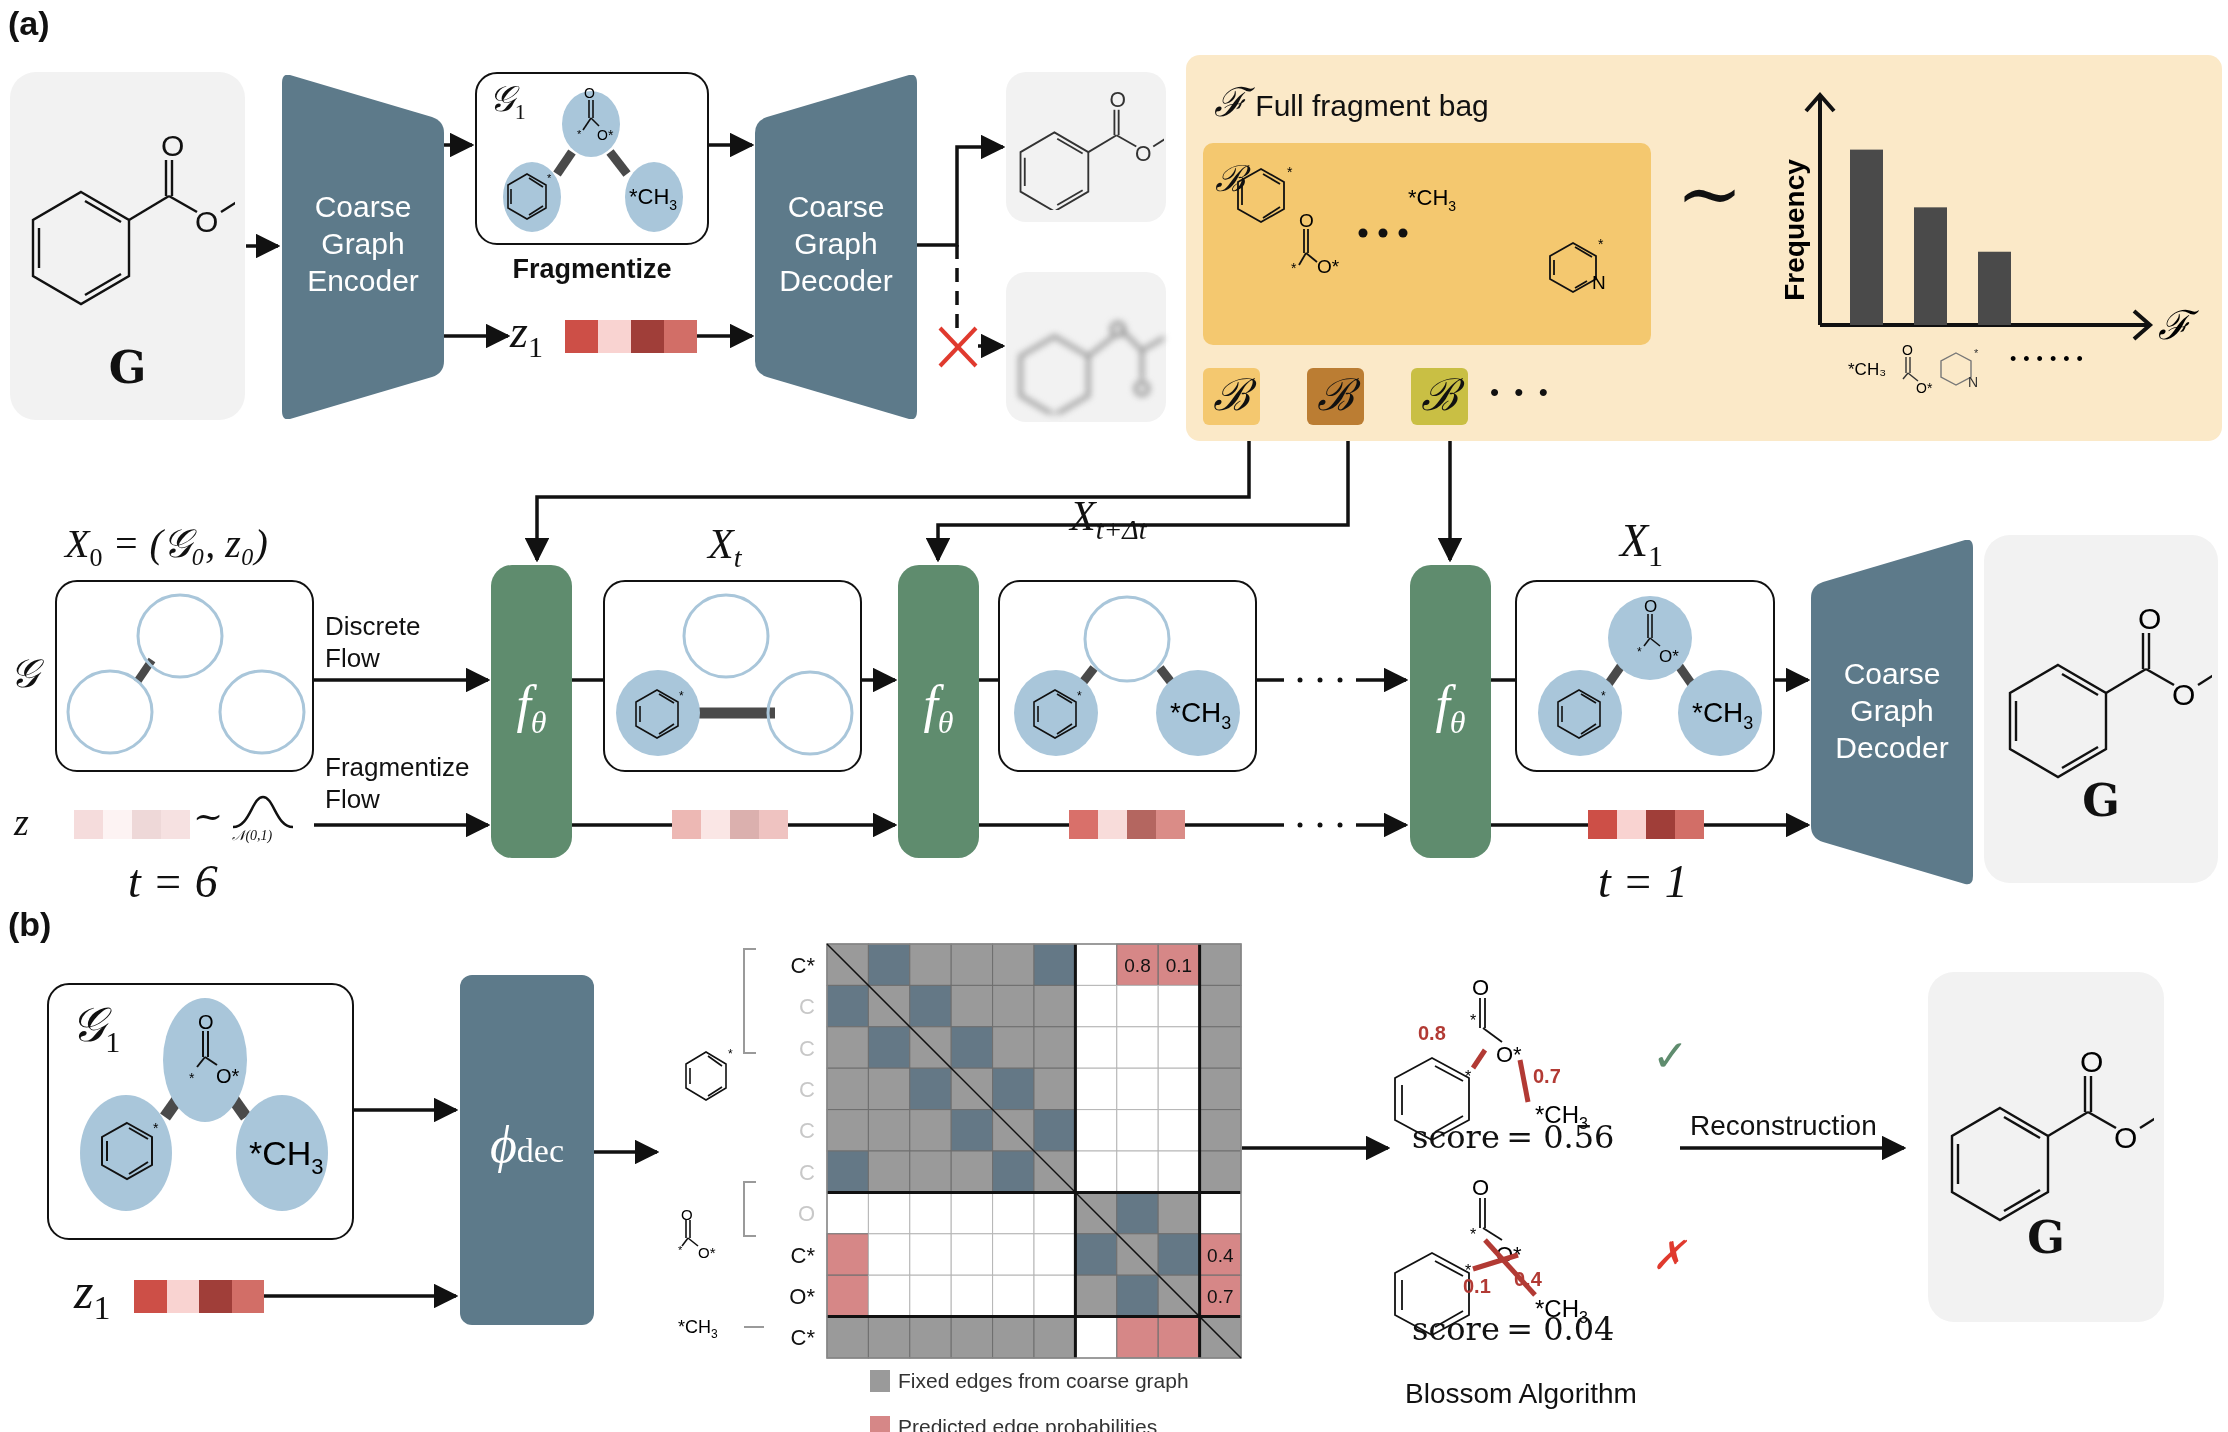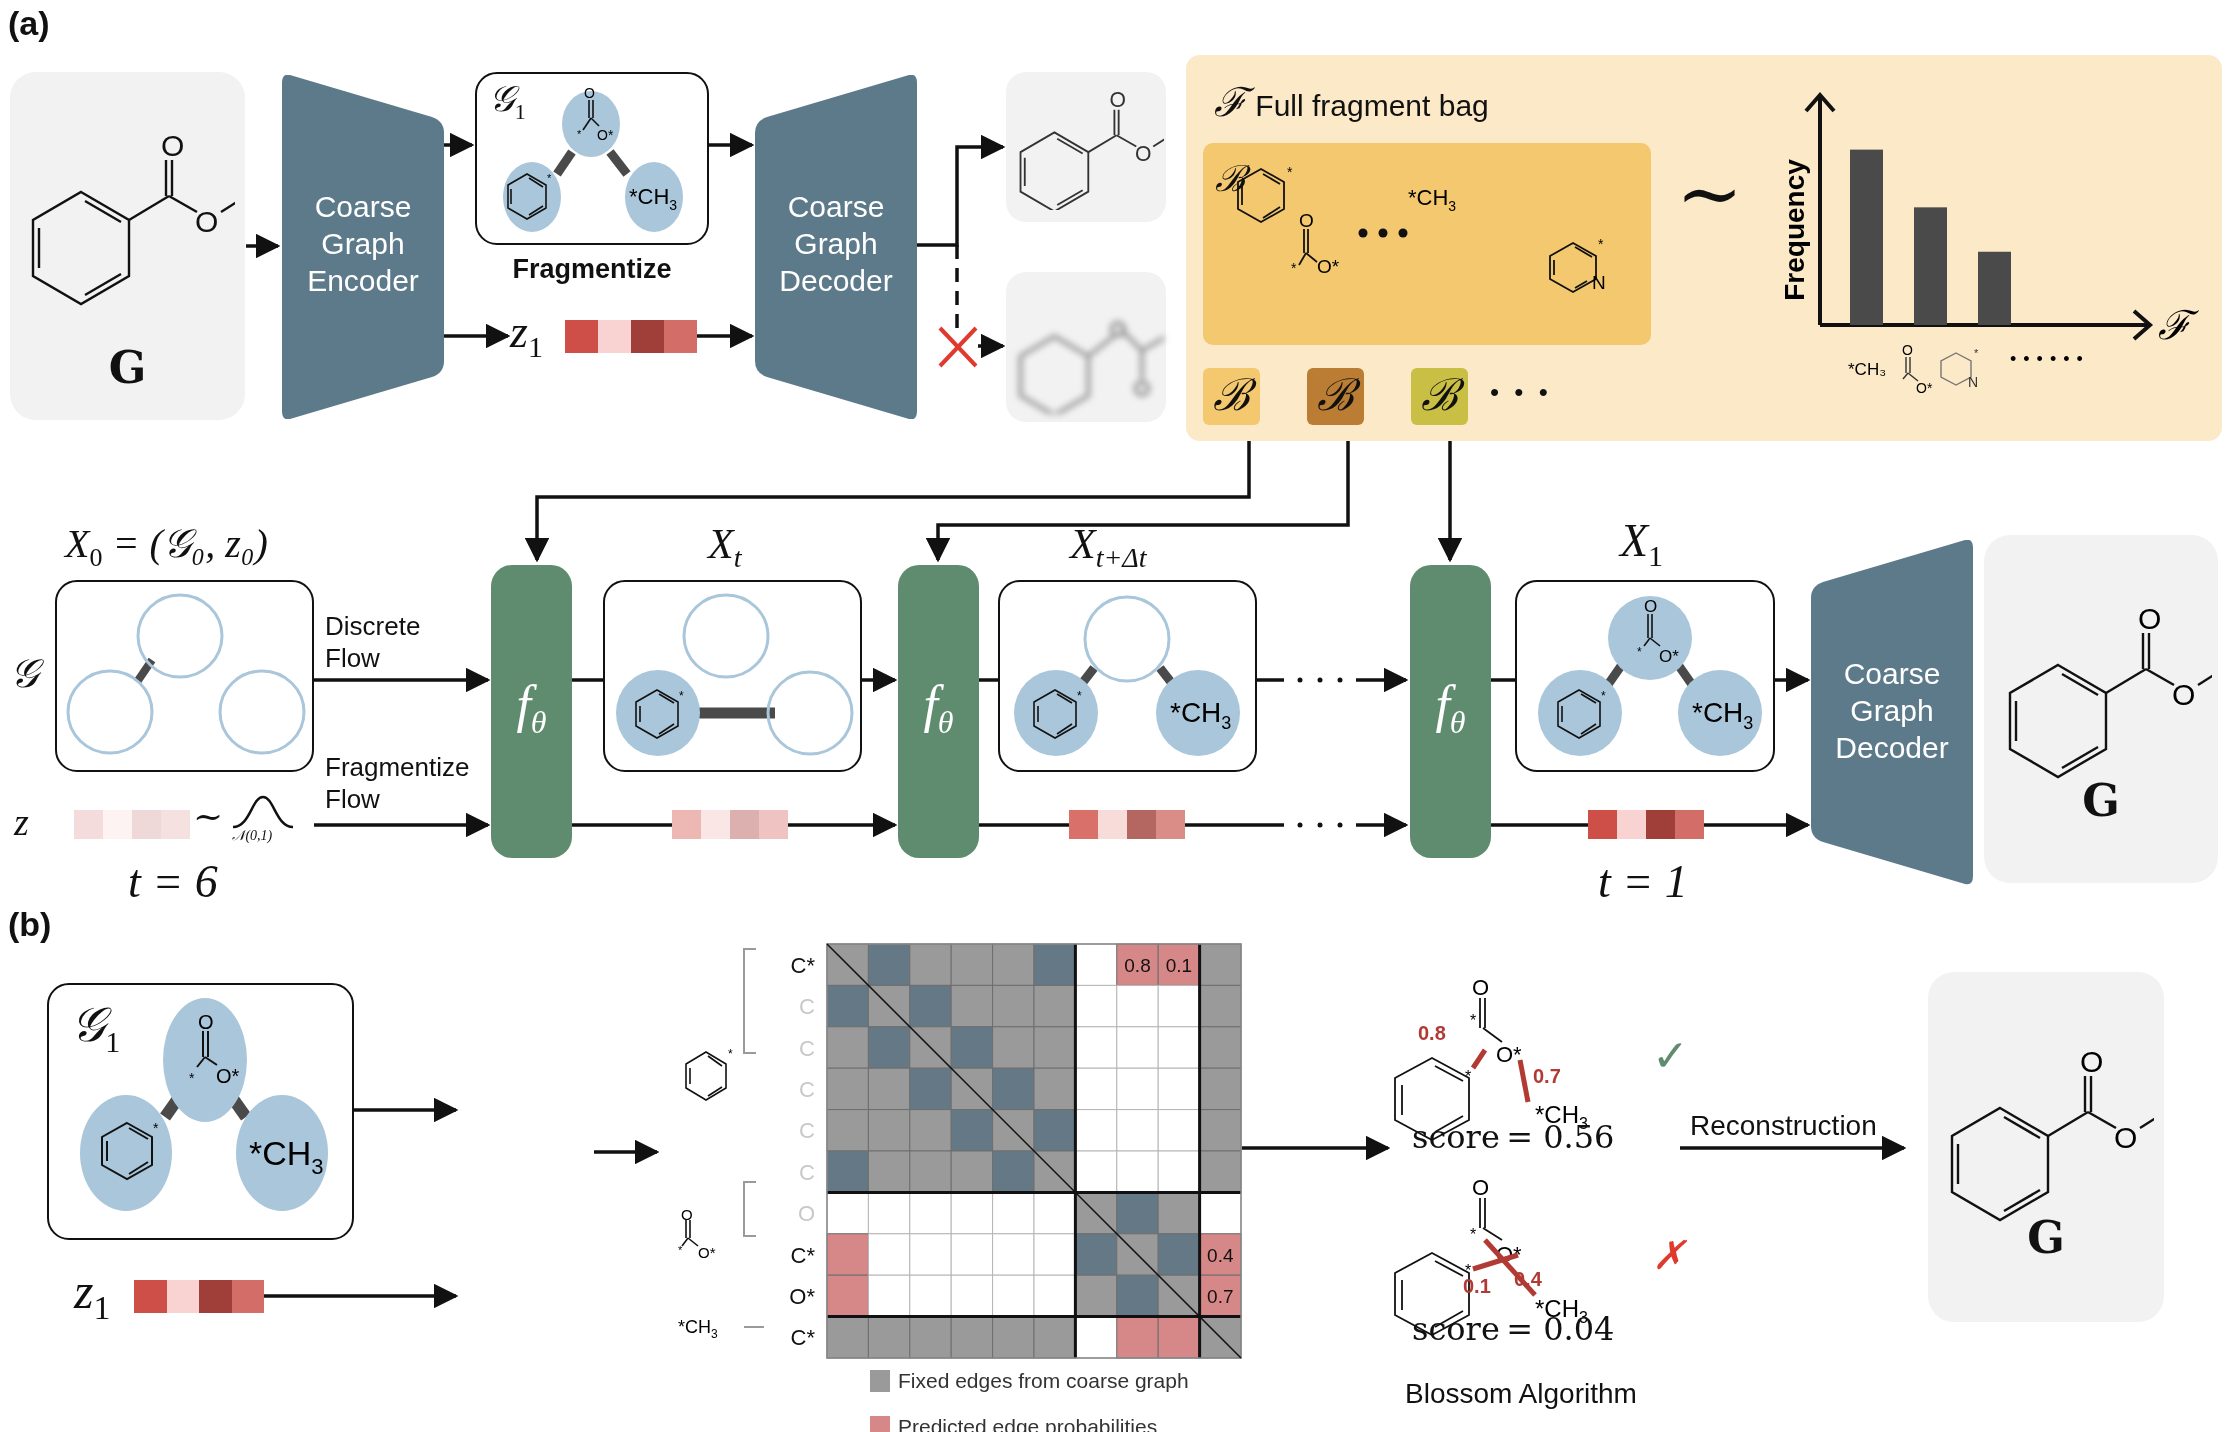--- a/index.html
+++ b/index.html
@@ -248,21 +248,21 @@
           </g>
           <text x="208" y="332" font-size="14" fill="#333">N</text>
           <text x="214" y="302" font-size="11" fill="#333">*</text>
           <text x="250" y="310" font-size="18" letter-spacing="1">• • • • • •</text>
         </g>
     </svg>
   </div>
 
   <div class="abs math" style="left:65px;top:520px;font-size:40px;"><span>X</span><sub style="font-size:26px;font-style:normal">0</sub><span> = (𝒢₀, z₀)</span></div>
   <div class="abs math" style="left:708px;top:520px;font-size:42px;"><span>X</span><sub style="font-size:28px">t</sub></div>
-  <div class="abs math" style="left:1070px;top:520px;font-size:42px;"><span>X</span><sub style="font-size:28px">t+Δt</sub></div>
+  <div class="abs math" style="left:1070px;top:492px;font-size:42px;"><span>X</span><sub style="font-size:28px">t+Δt</sub></div>
   <div class="abs math" style="left:1620px;top:514px;font-size:46px;"><span>X</span><sub style="font-size:30px;font-style:normal">1</sub></div>
 
   <div class="abs math" style="left:10px;top:650px;font-size:40px;">𝒢</div>
   <div class="abs math" style="left:14px;top:800px;font-size:38px;">z</div>
 
   <div class="abs fragbox" style="left:55px;top:580px;width:259px;height:192px;">
     <svg width="255" height="188">
       <line x1="95" y1="78" x2="80" y2="100" stroke="#4a4a4a" stroke-width="8"></line>
       <ellipse cx="123" cy="54" rx="42" ry="41" fill="none" stroke="#a9c6da" stroke-width="3"></ellipse>
       <ellipse cx="53" cy="130" rx="42" ry="41" fill="none" stroke="#a9c6da" stroke-width="3"></ellipse>
@@ -435,20 +435,23 @@
     </svg>
   </div>
   <div class="abs math" style="left:74px;top:1262px;font-size:50px;"><span>z</span><sub style="font-size:34px;font-style:normal">1</sub></div>
   <div class="abs latent-bar" style="left: 134px; top: 1280px; width: 130px; height: 33px; display: flex;">
       <div style="flex: 1 1 0%; background: rgb(205, 79, 71);"></div>
       <div style="flex: 1 1 0%; background: rgb(249, 211, 209);"></div>
       <div style="flex: 1 1 0%; background: rgb(160, 62, 57);"></div>
       <div style="flex: 1 1 0%; background: rgb(210, 110, 103);"></div>
     </div>
 
+  <div class="abs" style="left:460px;top:975px;width:134px;height:350px;background:#5d7a8a;border-radius:12px;">
+    <div class="abs" style="left:0;top:140px;width:134px;text-align:center;color:#fff;font-family:'Liberation Serif',serif;font-size:52px;"><span style="font-style:italic">ϕ</span><span style="font-size:34px">dec</span></div>
+  </div>
 
   <svg class="abs" id="edge-matrix" style="left:660px;top:930px;" width="600" height="440">
     <g id="matrix-labels">
         <text x="155" y="42.7" font-size="22" text-anchor="end" fill="#111">C*</text>
         <text x="155" y="84.1" font-size="22" text-anchor="end" fill="#c8c8c8">C</text>
         <text x="155" y="125.5" font-size="22" text-anchor="end" fill="#c8c8c8">C</text>
         <text x="155" y="166.89999999999998" font-size="22" text-anchor="end" fill="#c8c8c8">C</text>
         <text x="155" y="208.29999999999998" font-size="22" text-anchor="end" fill="#c8c8c8">C</text>
         <text x="155" y="249.7" font-size="22" text-anchor="end" fill="#c8c8c8">C</text>
         <text x="155" y="291.09999999999997" font-size="22" text-anchor="end" fill="#c8c8c8">O</text>

